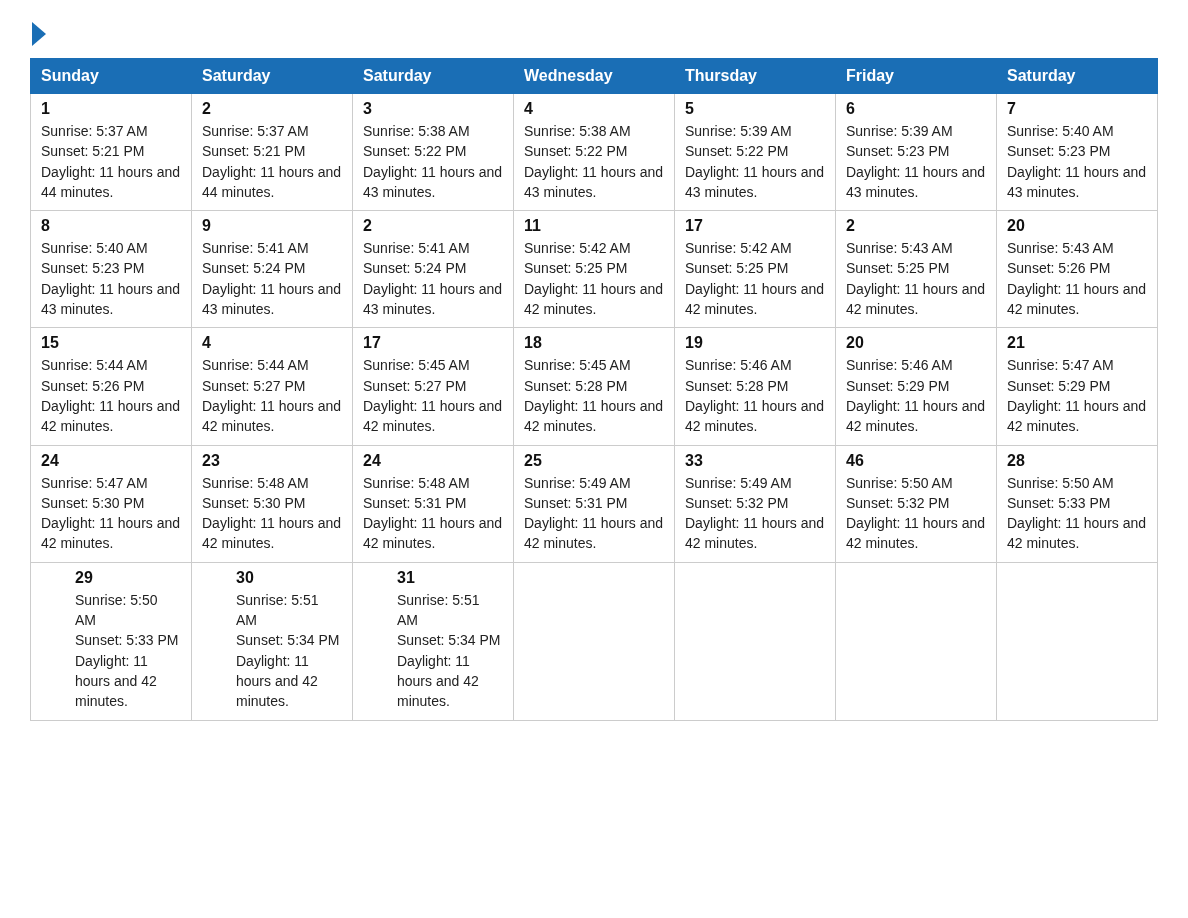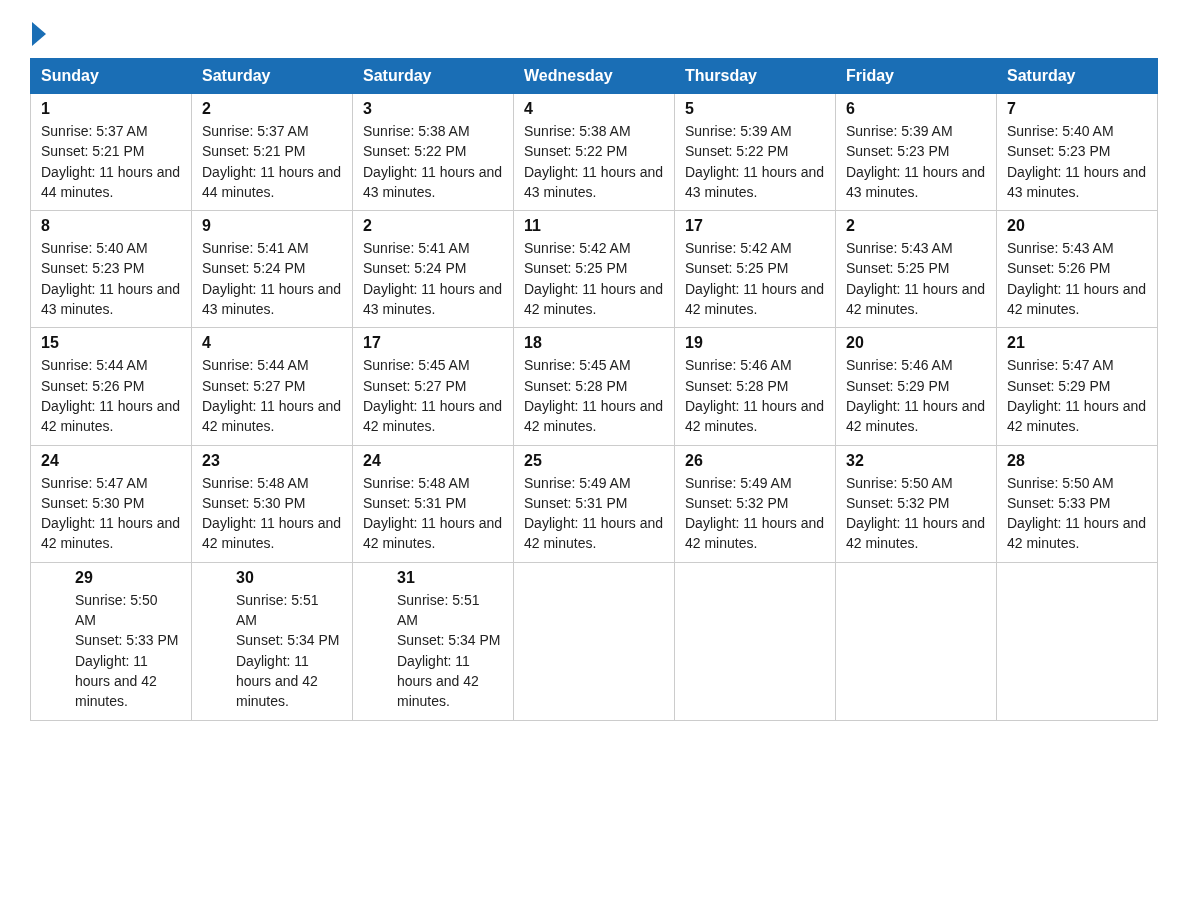--- a/index.html
+++ b/index.html
@@ -234,25 +234,25 @@
         </td>
         <td>
           <span class="day-num">24</span>
           <div class="day-info">Sunrise: 5:48 AM<br>Sunset: 5:31 PM<br>Daylight: 11 hours and 42 minutes.</div>
         </td>
         <td>
           <span class="day-num">25</span>
           <div class="day-info">Sunrise: 5:49 AM<br>Sunset: 5:31 PM<br>Daylight: 11 hours and 42 minutes.</div>
         </td>
         <td>
-          <span class="day-num">26</span>
+          <span class="day-num">33</span>
           <div class="day-info">Sunrise: 5:49 AM<br>Sunset: 5:32 PM<br>Daylight: 11 hours and 42 minutes.</div>
         </td>
         <td>
-          <span class="day-num">32</span>
+          <span class="day-num">46</span>
           <div class="day-info">Sunrise: 5:50 AM<br>Sunset: 5:32 PM<br>Daylight: 11 hours and 42 minutes.</div>
         </td>
         <td>
           <span class="day-num">28</span>
           <div class="day-info">Sunrise: 5:50 AM<br>Sunset: 5:33 PM<br>Daylight: 11 hours and 42 minutes.</div>
         </td>
       </tr>
       <tr class="last-row">
         <td>
           <span class="day-num">29</span>

